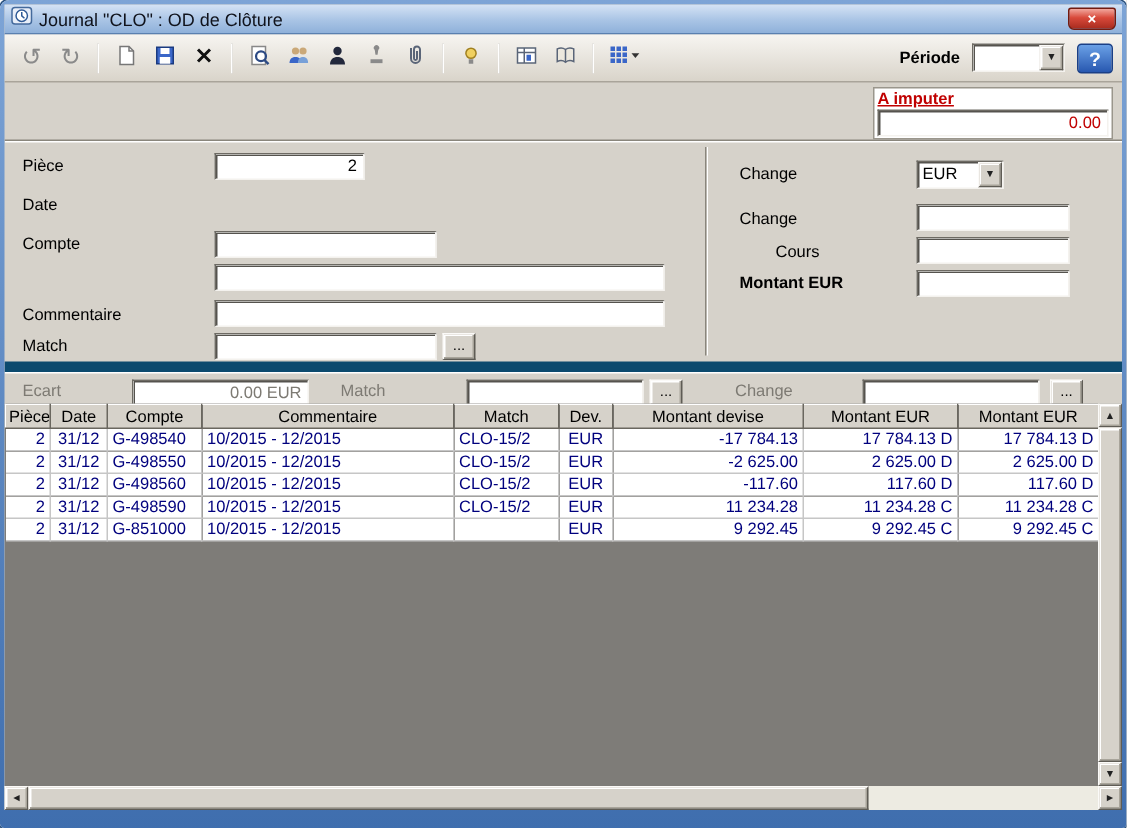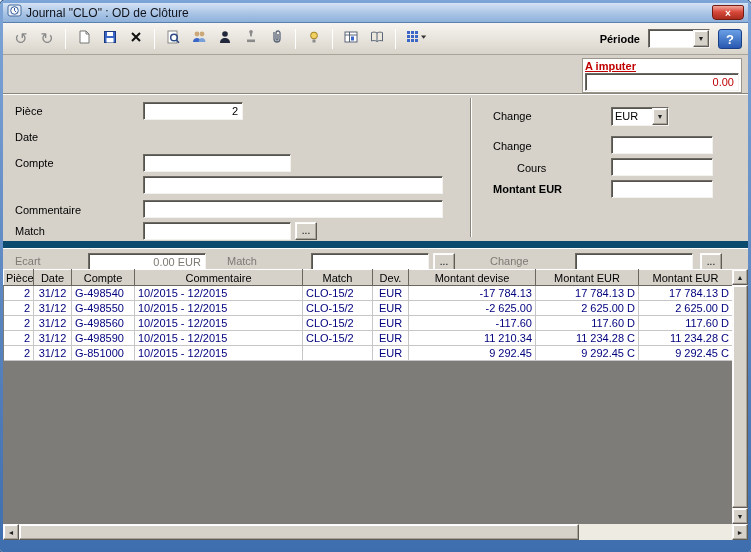--- a/index.html
+++ b/index.html
@@ -356,21 +356,21 @@
               <td class="al-r">117.60 D</td>
               <td class="al-r">117.60 D</td>
             </tr>
             <tr>
               <td class="al-r">2</td>
               <td class="al-c">31/12</td>
               <td class="al-l">G-498590</td>
               <td class="al-l">10/2015 - 12/2015</td>
               <td class="al-l">CLO-15/2</td>
               <td class="al-c">EUR</td>
-              <td class="al-r">11 210.34</td>
+              <td class="al-r">11 234.28</td>
               <td class="al-r">11 234.28 C</td>
               <td class="al-r">11 234.28 C</td>
             </tr>
             <tr>
               <td class="al-r">2</td>
               <td class="al-c">31/12</td>
               <td class="al-l">G-851000</td>
               <td class="al-l">10/2015 - 12/2015</td>
               <td class="al-l"></td>
               <td class="al-c">EUR</td>

